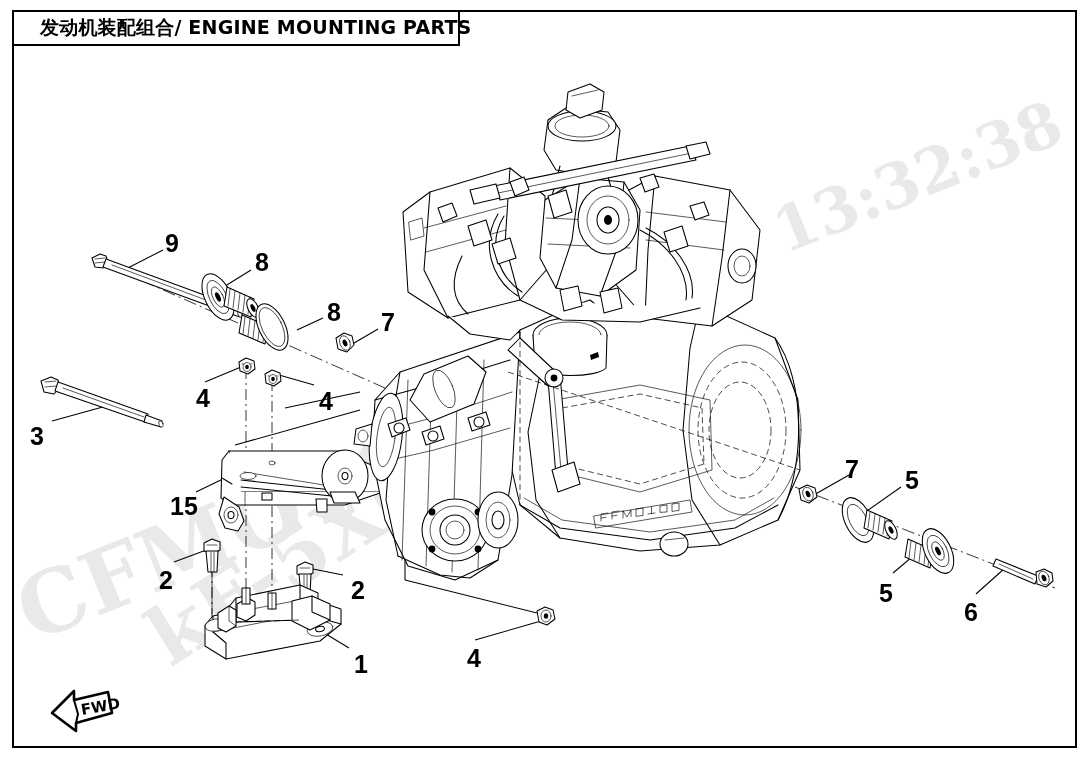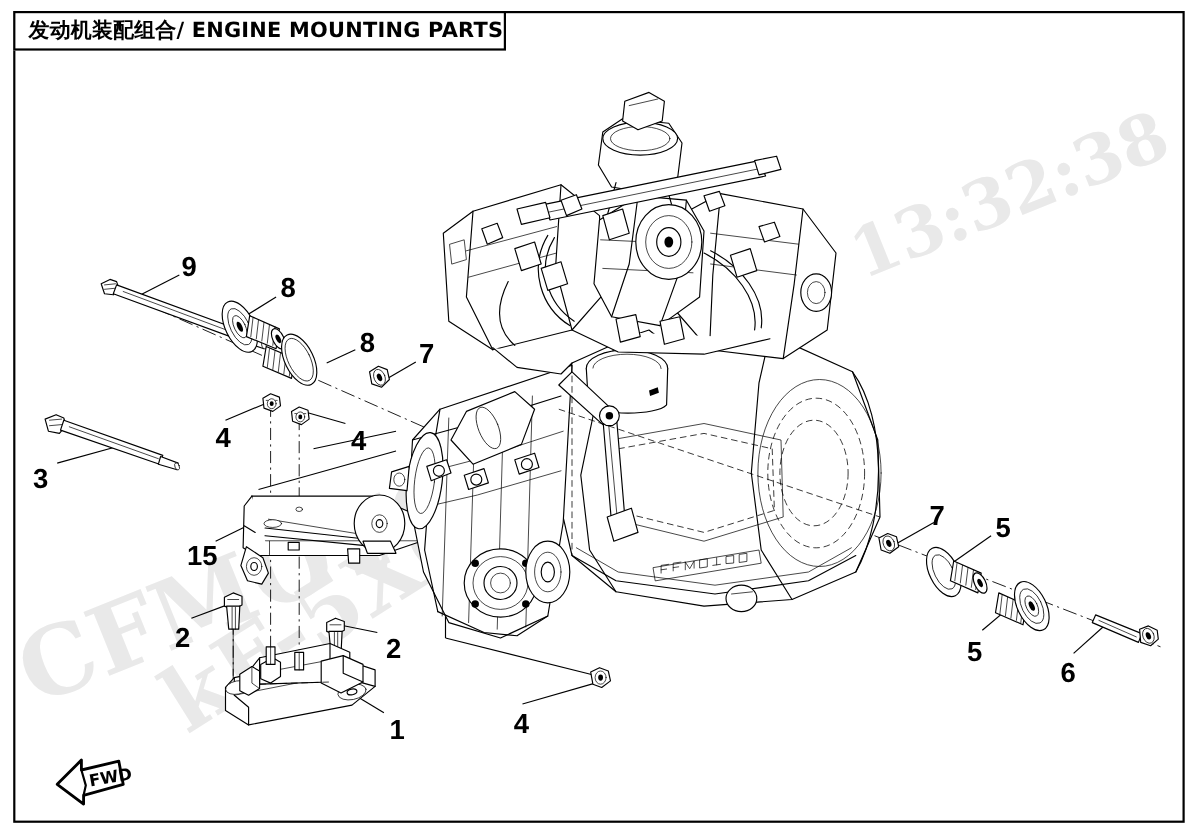--- a/index.html
+++ b/index.html
@@ -9,21 +9,21 @@
 
   
   #frame{position:absolute;left:12px;top:10px;width:1065px;height:738px;
          border:2px solid #000;box-sizing:border-box;}
 
   
   #title-box{position:absolute;left:12px;top:10px;width:448px;height:36px;
              border:2px solid #000;box-sizing:border-box;background:#fff;
              display:flex;align-items:center;z-index:40;}
   #title-text{font-size:19px;font-weight:bold;color:#000;
-              padding-left:12px;letter-spacing:.2px;white-space:nowrap;
+              padding-left:26px;letter-spacing:.2px;white-space:nowrap;
               font-family:"DejaVu Sans","Liberation Sans",sans-serif;}
 
   
   .wm{position:absolute;color:#e9e9e9;font-weight:bold;
       font-family:"DejaVu Serif","Liberation Serif",serif;
       user-select:none;pointer-events:none;z-index:2;white-space:nowrap;}
   #wm-brand{left:40px;top:560px;font-size:86px;
             transform:rotate(-22deg);transform-origin:left bottom;}
   #wm-code{left:180px;top:590px;font-size:80px;
            transform:rotate(-32deg);transform-origin:left bottom;}

